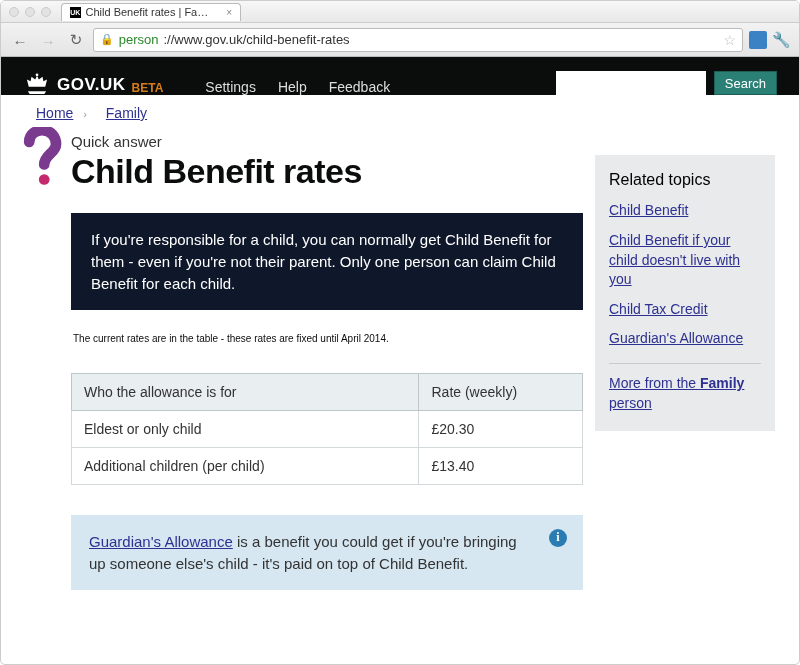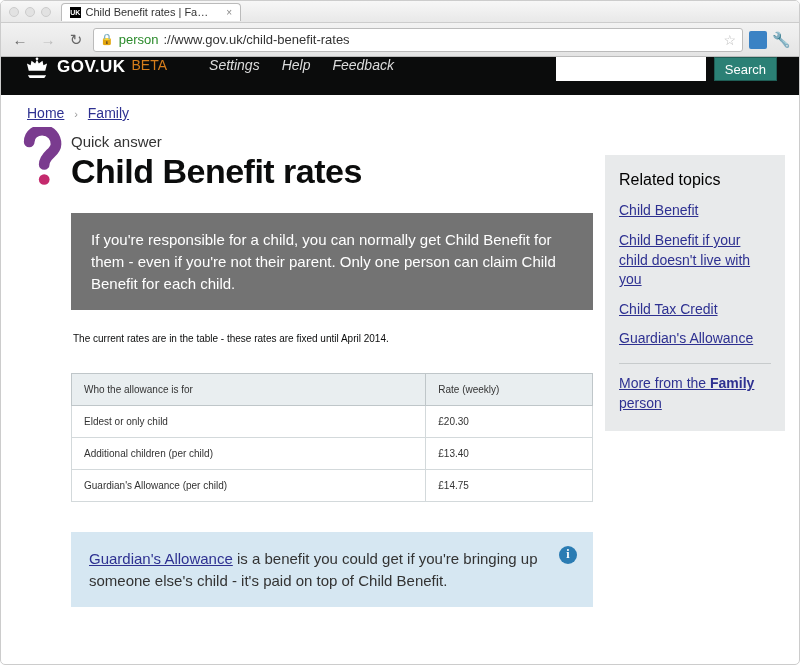--- a/index.html
+++ b/index.html
@@ -72,88 +72,88 @@
   .url-star { color:#bbb; margin-left:auto; font-size:14px;}
   .tool-icon { width:18px; height:18px; display:flex;align-items:center;justify-content:center; }
   .tool-icon.screen { background:#3b82c4; border-radius:2px;}
   .tool-icon.wrench { color:#888; font-size:15px;}
 
   
   .gov-header {
     background:#0b0c0c;
     height:38px;
     display:flex;
-    align-items:flex-start;
+    align-items:flex-end;
     padding:0 22px;
     color:#fff;
   }
   .crown {
     width:28px; height:22px; margin-right:6px;
     display:inline-block;
   }
   .gov-title { font-weight:bold; font-size:17px; letter-spacing:0.5px; }
   .beta-tag {
-    color:#d67d1b; font-size:14px; font-weight:normal; margin-left:6px; vertical-align:top;
-  }
-  .gov-nav { margin-left:42px; display:flex; gap:22px; font-size:14px; color:#ddd;font-style:italic;}
+    color:#d67d1b; font-size:12px; font-weight:bold; margin-left:6px; vertical-align:top;
+  }
+  .gov-nav { margin-left:42px; display:flex; gap:22px; font-size:14px; color:#ddd;}
   .gov-nav span { cursor:pointer; }
   .gov-search { margin-left:auto; display:flex; }
   .gov-search input {
     width:150px; height:24px; border:none; background:#fff; padding:0 6px; font-size:13px;
   }
   .gov-search button {
     height:24px; padding:0 10px; background:#2b8075; color:#fff;
     border:1px solid #1f5e56; font-size:13px; cursor:pointer; margin-left:8px;
   }
 
   
   .breadcrumb {
     padding:10px 26px 6px;
     font-size:14px;
     color:#666;
   }
-  .breadcrumb a { color:#2e3191; text-decoration:underline; cursor:pointer;}
+  .breadcrumb a { color:#2e3191; text-decoration:underline; cursor:pointer;margin-left:9px;}
   .breadcrumb .sep { color:#999; margin:0 6px; font-size:11px;}
 
   
   .page {
     display:flex;
-    padding:0 14px 0 14px;
+    padding:0 24px 0 14px;
     gap:12px;
   }
   .main {
     flex:1;
     position:relative;
     padding:6px 0 0 56px;
   }
   .qmark {
     position:absolute;
     left:4px; top:0;
     width:44px; height:60px;
   }
   .super-title { font-size:15px; color:#333; margin-bottom:2px;}
   h1 { font-size:34px; font-weight:bold; color:#0b0c0c; letter-spacing:-0.5px; margin-bottom:22px;}
   .intro-box {
-    background:#737373;
+    background:#0f172a;
     color:#fff;
     padding:16px 20px;
     font-size:15px;
     line-height:1.45;
     margin-bottom:22px;
   }
   .body-text {
     font-size:10px;
     line-height:1.45;
     padding:0 2px;
     margin-bottom:26px;
   }
   table {
     width:100%;
     border-collapse:collapse;
-    font-size:10px;
+    font-size:14px;
     margin-bottom:30px;
   }
   th {
     background:#e9eef0;
     text-align:left;
     font-weight:normal;
     padding:10px 12px;
     border:1px solid #bfc6c9;
     color:#333;
   }
@@ -277,24 +277,20 @@
       </thead>
       <tbody>
         <tr>
           <td>Eldest or only child</td>
           <td>£20.30</td>
         </tr>
         <tr>
           <td>Additional children (per child)</td>
           <td>£13.40</td>
         </tr>
-        <tr>
-          <td>Guardian's Allowance (per child)</td>
-          <td>£14.75</td>
-        </tr>
       </tbody>
     </table>
 
     <div class="info-box">
       <a>Guardian's Allowance</a><span> is a benefit you could get if you're bringing up someone else's child - it's paid on top of Child Benefit.</span>
       <span class="info-i">i</span>
     </div>
   </div>
 
   <aside class="sidebar">

